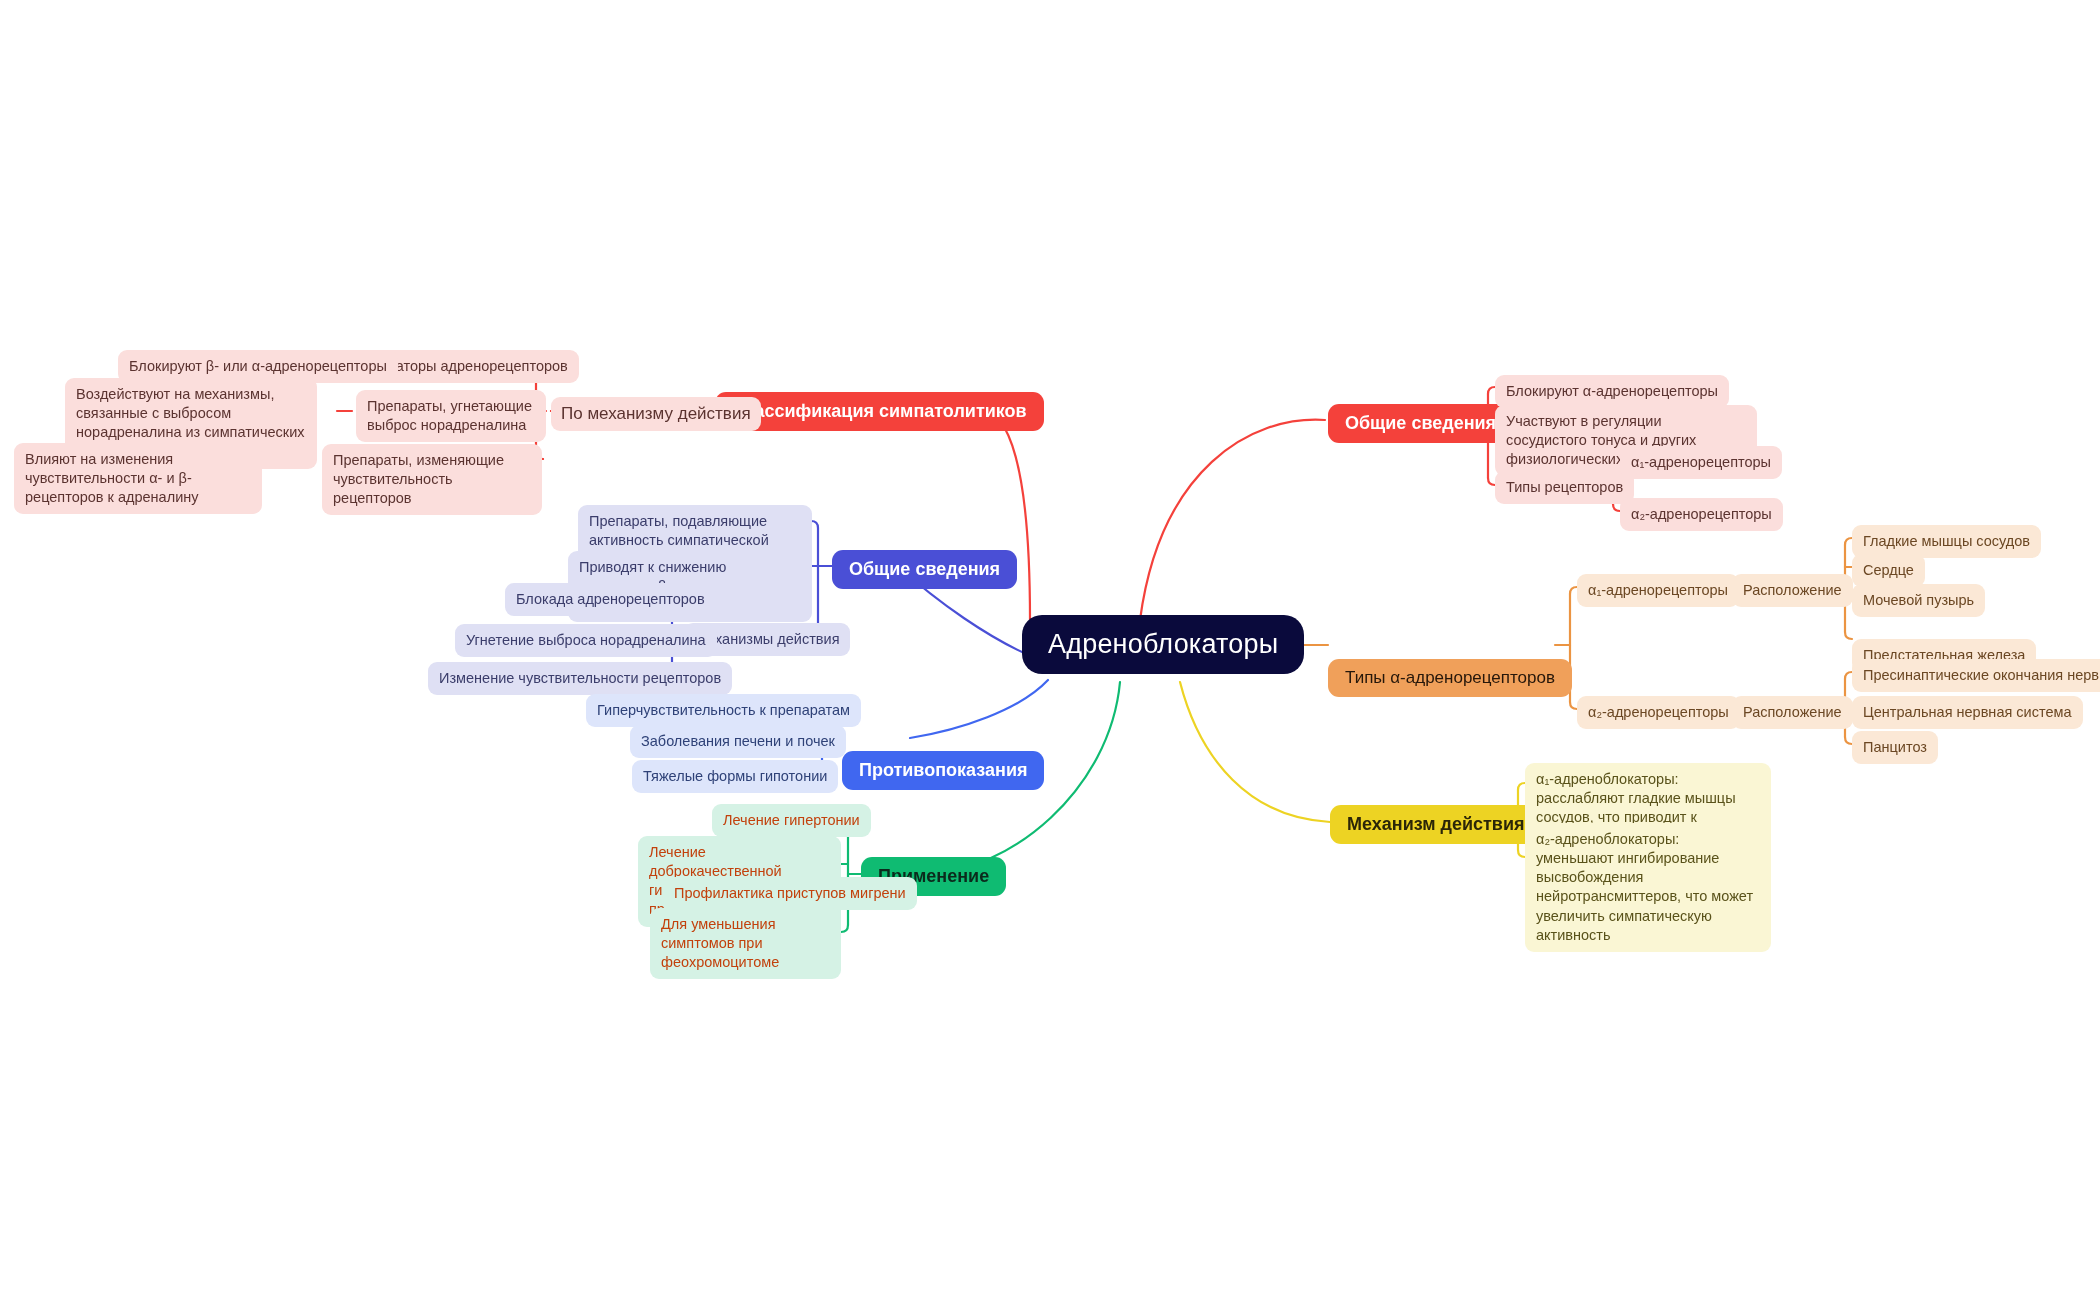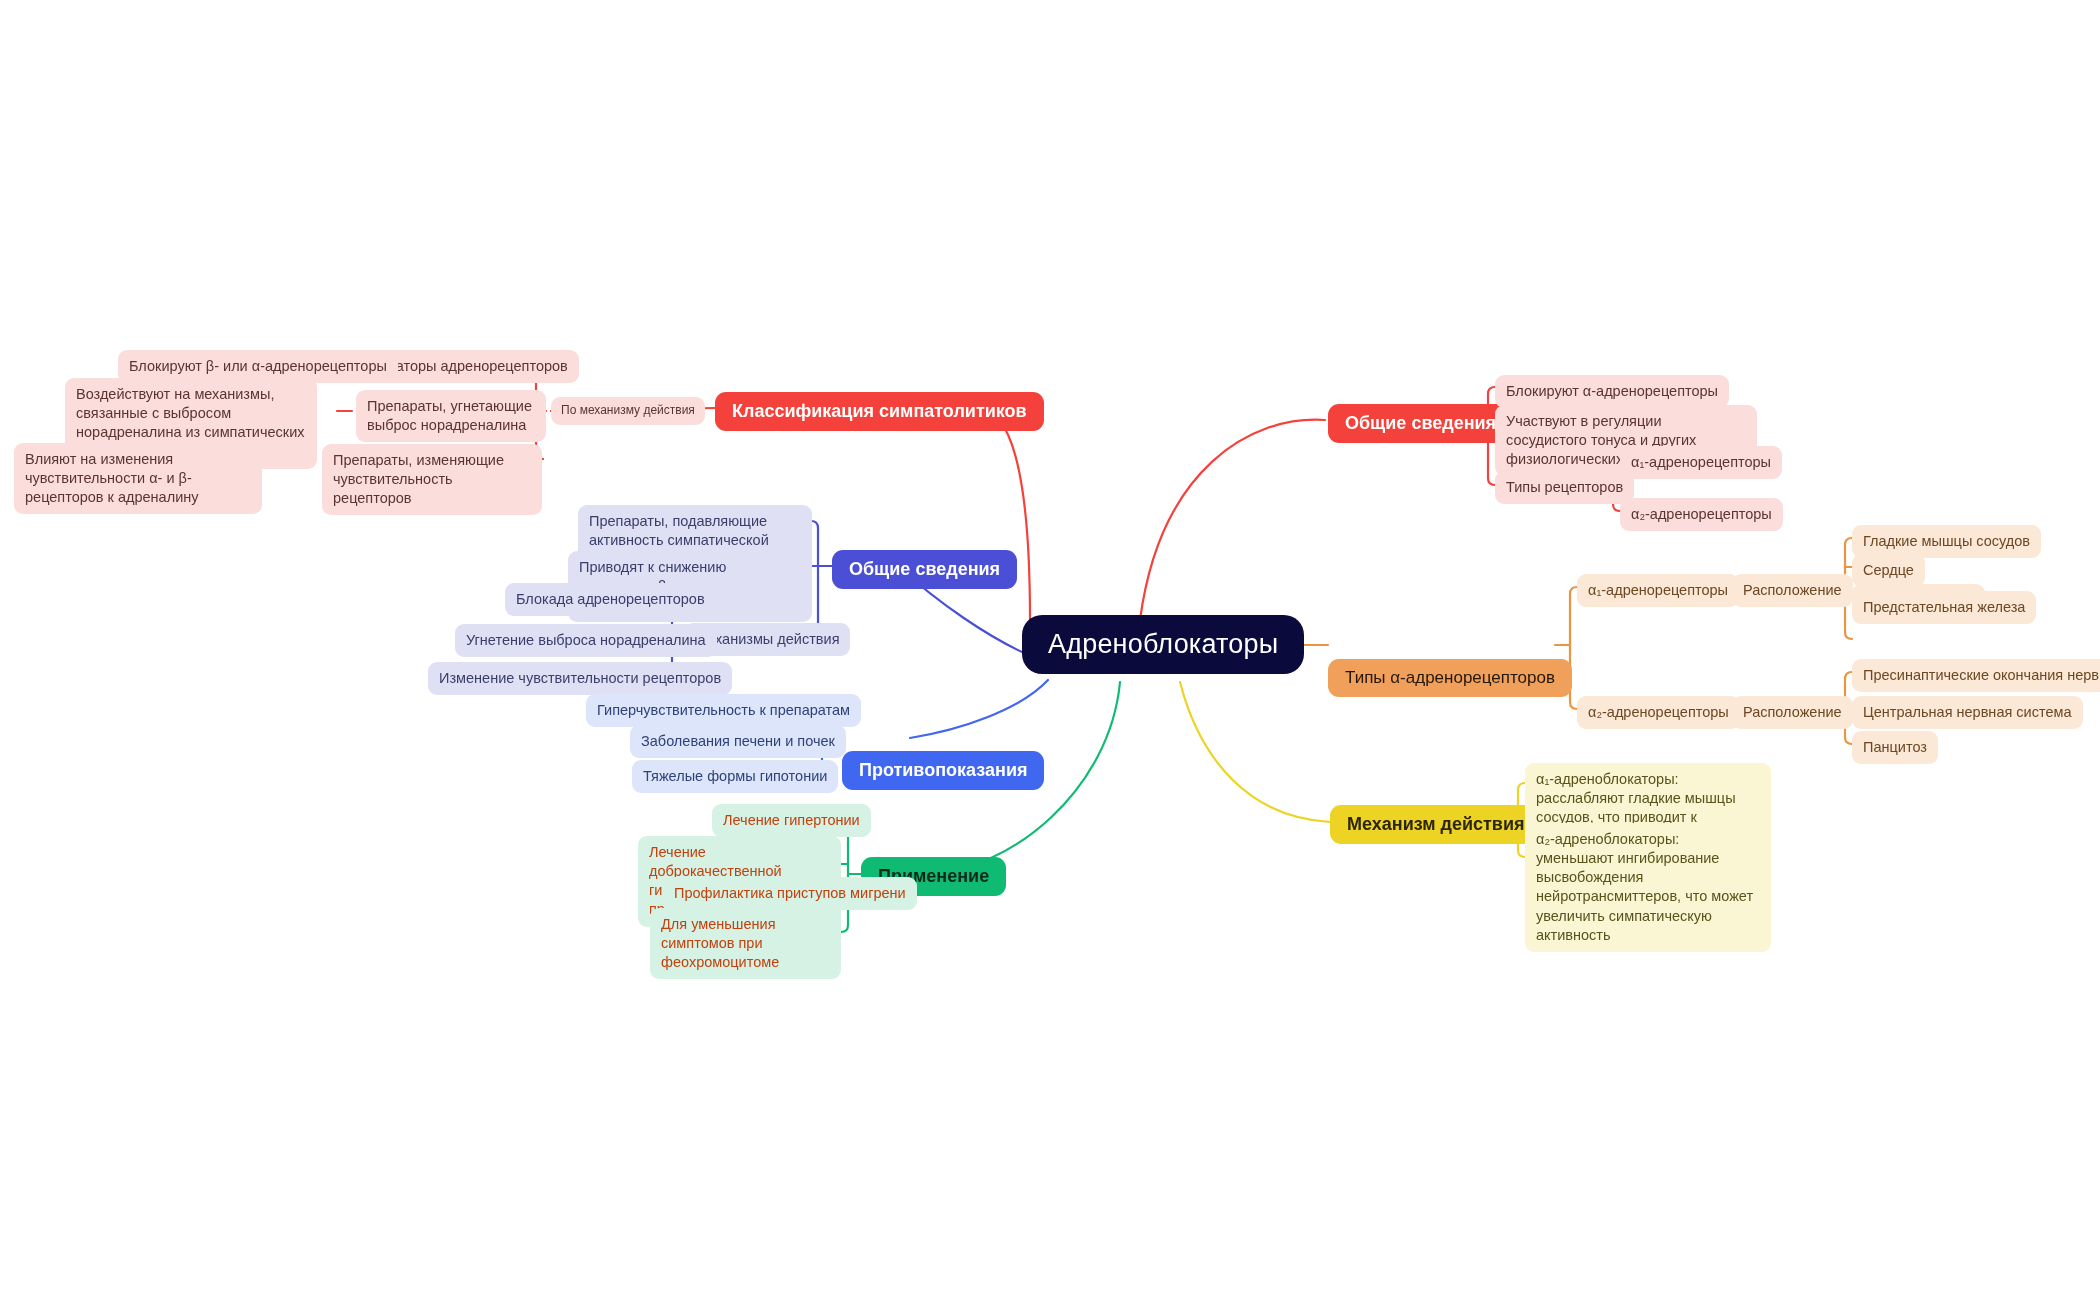--- a/index.html
+++ b/index.html
@@ -40,21 +40,21 @@
   .branch.yellow { background:#edd323; color:#2b2607; font-weight:600;justify-content:center; }
 
   
   .pill {
     border-radius: 9px;
     padding: 7px 11px;
     font-size: 14.5px;
     line-height: 1.32;
     font-weight: 400;
   }
-  .pill.sm { font-size: 12px; padding: 6px 10px; }
+  .pill.sm { font-size: 17px; padding: 6px 10px; }
 
   .t-red   { background:#fbdedc; color:#5b3330; }
   .t-blue  { background:#dfe0f4; color:#3b3d6b; }
   .t-blue2 { background:#dde5fb; color:#2f4278; }
   .t-green { background:#d5f2e5; color:#c2410c; }
   .t-orange{ background:#fbe8d6; color:#6b4723; }
   .t-yellow{ background:#faf6d4; color:#59521a; }
 
   .nowrap { white-space: nowrap; }
 </style>
@@ -283,21 +283,21 @@
 
   <div class="node pill t-orange nowrap" style="left:1852px; top:525px;">
     <span>Гладкие мышцы сосудов</span>
   </div>
   <div class="node pill t-orange nowrap" style="left:1852px; top:554px;">
     <span>Сердце</span>
   </div>
   <div class="node pill t-orange nowrap" style="left:1852px; top:584px;">
     <span>Мочевой пузырь</span>
   </div>
-  <div class="node pill t-orange nowrap" style="left:1852px; top:591px;">
+  <div class="node pill t-orange nowrap" style="left:1852px; top:639px;">
     <span>Предстательная железа</span>
   </div>
 
   <div class="node pill t-orange nowrap" style="left:1577px; top:696px;">
     <span>α₂-адренорецепторы</span>
   </div>
   <div class="node pill t-orange nowrap" style="left:1732px; top:696px;">
     <span>Расположение</span>
   </div>
 

